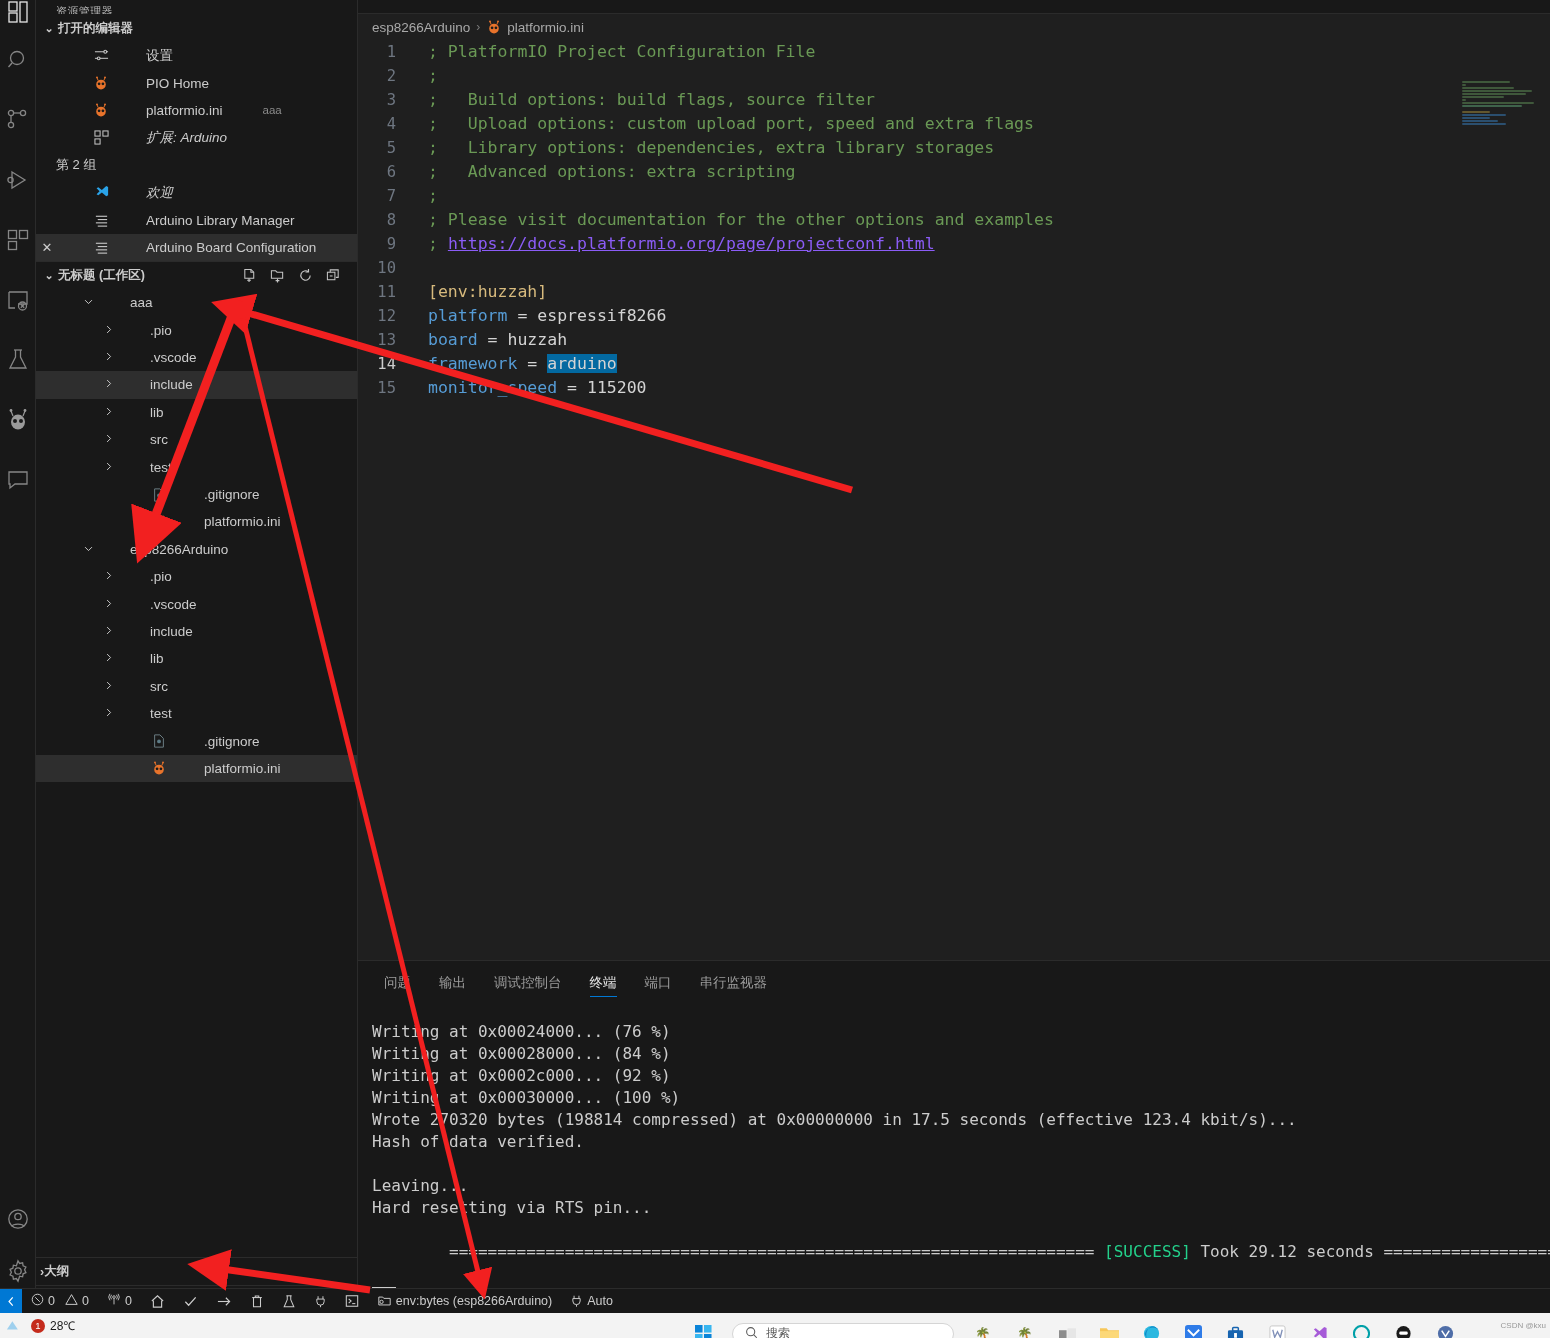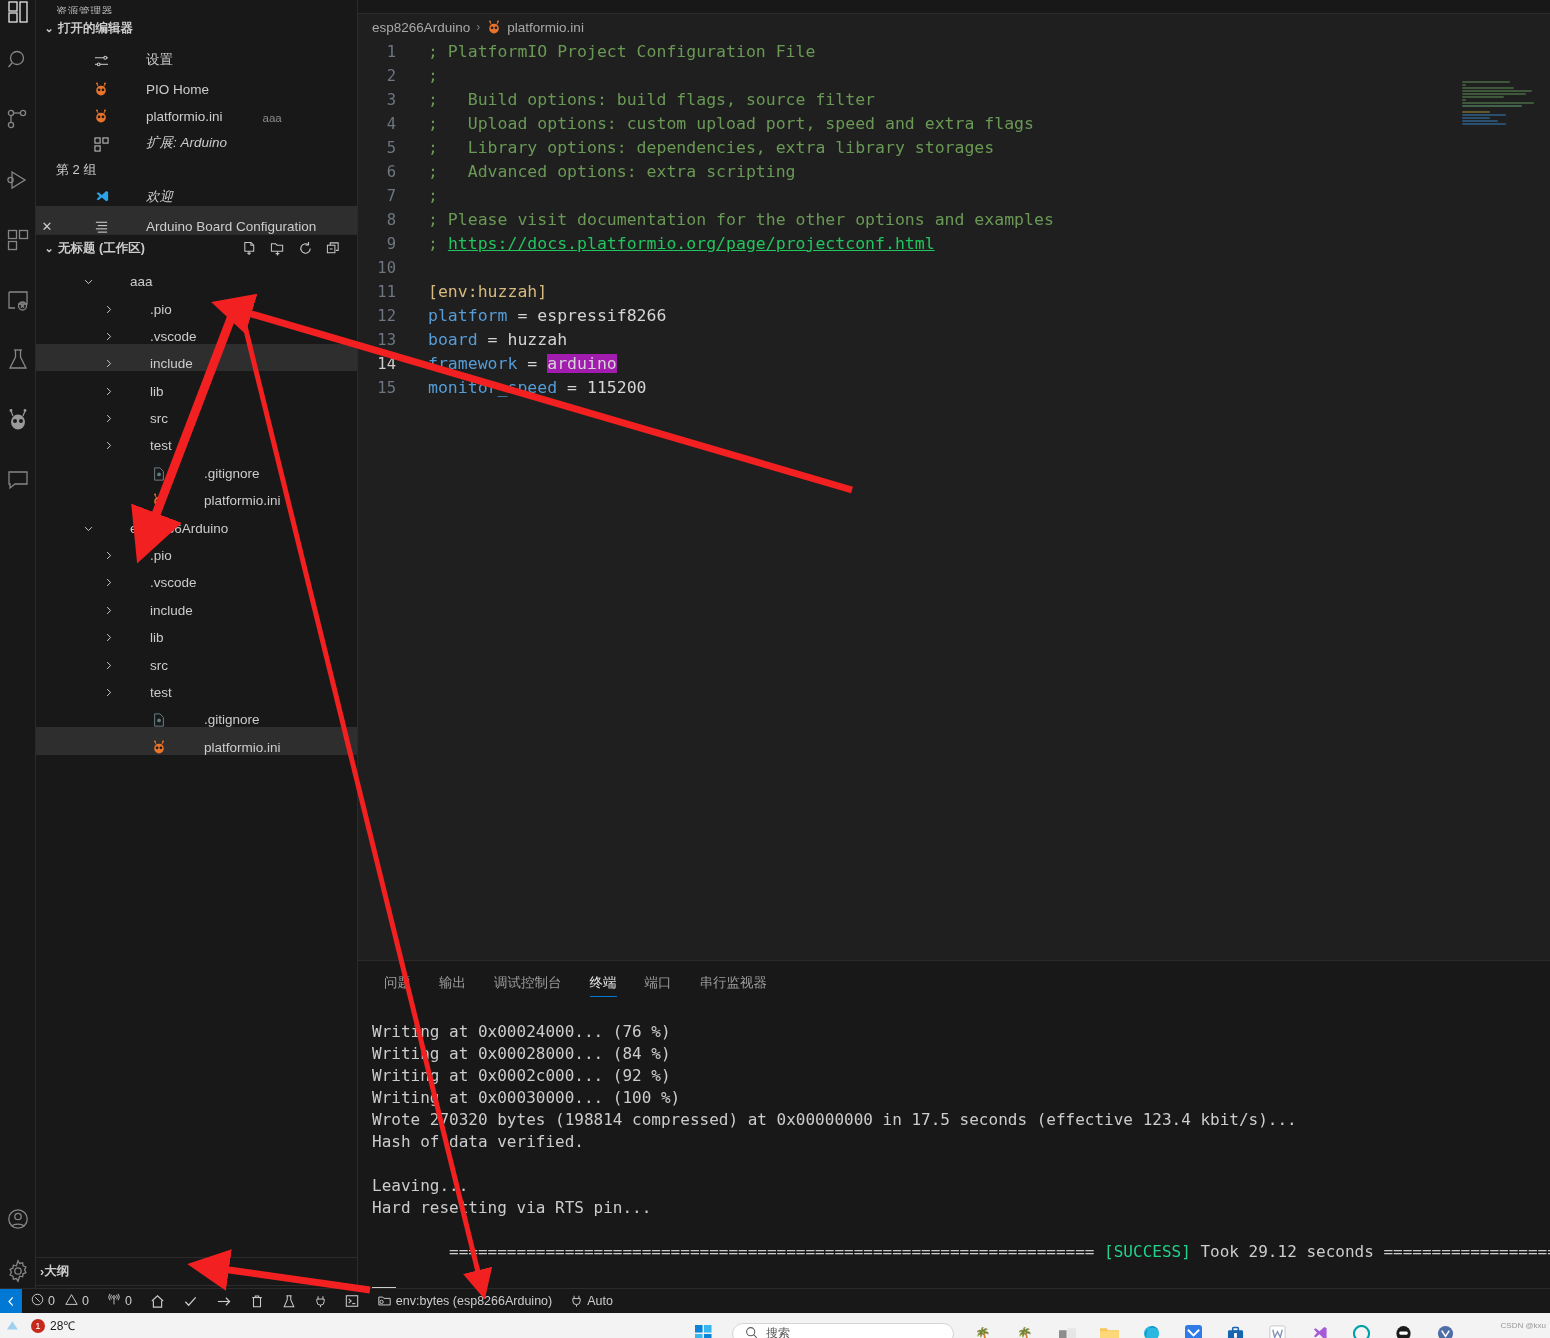--- a/index.html
+++ b/index.html
@@ -41,21 +41,21 @@
     display: flex; align-items: center; height: 28px; font-size: 12.5px; font-weight: bold;
     color: #cccccc; padding-left: 4px; cursor: pointer; position: relative;
     border-top: 1px solid #2b2b2b;
   }
   .section-header .chev { width: 18px; text-align: center; color: #cccccc; font-size: 11px; }
   .section-header .hdr-actions { margin-left: auto; display: flex; gap: 13px; padding-right: 16px; }
   .section-header .hdr-actions span { color: #cccccc; display:flex; }
 
   .tree { font-size: 13.5px; }
   .row {
-    display: flex; align-items: flex-end; height: 27.4px; padding-left: 0px;
+    display: flex; align-items: center; height: 27.4px; padding-left: 0px;
     color: #cccccc; white-space: nowrap; cursor: pointer; position: relative; gap: 32px;
   }
   .row.selected { background: #2e2e2e; }
   .indent { display: inline-block; }
   .twisty { width: 16px; text-align: center; color: #cccccc; font-size: 11px; flex: 0 0 16px; }
   .ficon { width: 22px; display: flex; align-items: center; justify-content: center; flex: 0 0 22px; }
   .label { margin-left: 2px; }
   .sublabel { color: #8b8b8b; font-size: 11.5px; margin-left: 8px; }
   .closebox { width: 22px; text-align:center; color:#cccccc; font-size: 13px; flex:0 0 22px;}
   .italic { font-style: italic; }
@@ -90,25 +90,25 @@
     white-space: pre;
   }
   .cl { display: flex; height: 24px; }
   .ln {
     width: 60px; text-align: right; padding-right: 22px; color: #6e7681; flex: 0 0 60px;
     font-family: "DejaVu Sans Mono", monospace; font-size: 15.5px;
   }
   .ln.cur { color: #cccccc; }
   .ctext { padding-left: 10px; }
   .c-comment { color: #6a9955; }
-  .c-link { color: #22c55e; text-decoration: underline; }
+  .c-link { color: #8b5cf6; text-decoration: underline; }
   .c-section { color: #d7ba7d; }
   .c-key { color: #569cd6; }
   .c-val { color: #d4d4d4; }
-  .c-hl { background: #a21caf; }
+  .c-hl { background: #0369a1; }
 
   .minimap {
     position: absolute; right: 2px; top: 40px; width: 92px; height: 62px;
     opacity: .75;
   }
   .mm-line { height: 2px; margin: 1px 0 1px 6px; border-radius: 1px; }
 
   
   .panel {
     position: absolute; left: 0; bottom: 0; right: 0; height: 353px;
@@ -335,20 +335,32 @@
       <div class="row">
         <span class="closebox"></span>
         <span class="ficon">
           <svg width="17" height="17" viewBox="0 0 18 18">
             <path d="M14 2.2 L9.4 6.3 L5.6 3.4 L3.8 4.4 L6.9 7.6 L3.8 10.8 L5.6 11.8 L9.4 8.9 L14 13 L16 11.9 V3.3 Z" fill="#2aa3e8"></path>
           </svg>
         </span>
         <span class="label italic">欢迎</span>
       </div>
 
+      <div class="row">
+        <span class="closebox"></span>
+        <span class="ficon">
+          <svg width="15" height="15" viewBox="0 0 16 16" stroke="#c5c5c5" stroke-width="1.2">
+            <line x1="2" y1="3.5" x2="14" y2="3.5"></line>
+              <line x1="4" y1="7" x2="14" y2="7"></line>
+            <line x1="2" y1="10.5" x2="14" y2="10.5"></line>
+              <line x1="4" y1="14" x2="14" y2="14"></line>
+          </svg>
+        </span>
+        <span class="label">Arduino Library Manager</span>
+      </div>
 
       <div class="row selected">
         <span class="closebox">✕</span>
         <span class="ficon">
           <svg width="15" height="15" viewBox="0 0 16 16" stroke="#c5c5c5" stroke-width="1.2">
             <line x1="2" y1="3.5" x2="14" y2="3.5"></line>
               <line x1="4" y1="7" x2="14" y2="7"></line>
             <line x1="2" y1="10.5" x2="14" y2="10.5"></line>
               <line x1="4" y1="14" x2="14" y2="14"></line>
           </svg>

